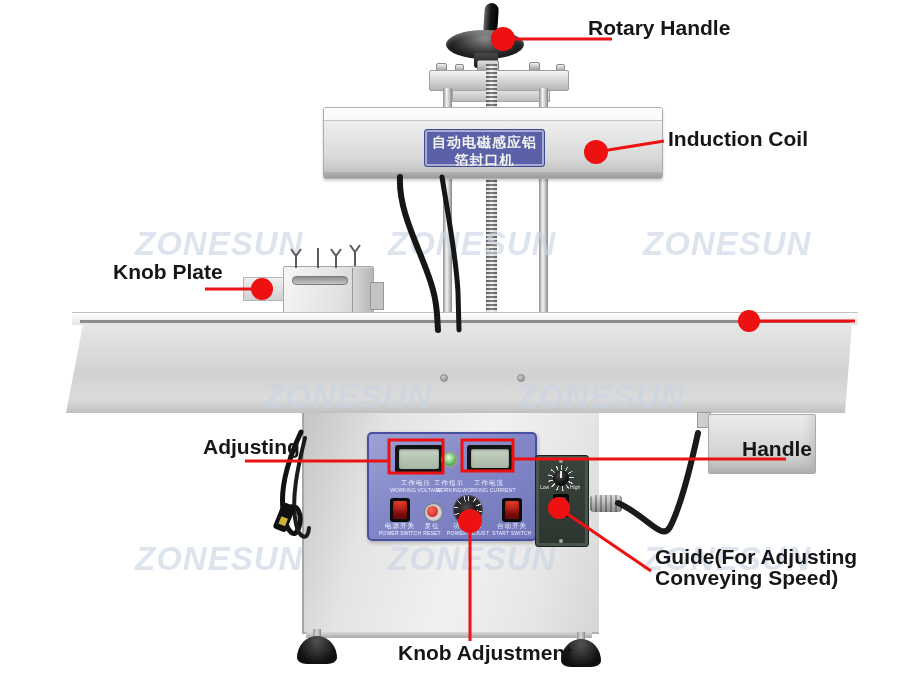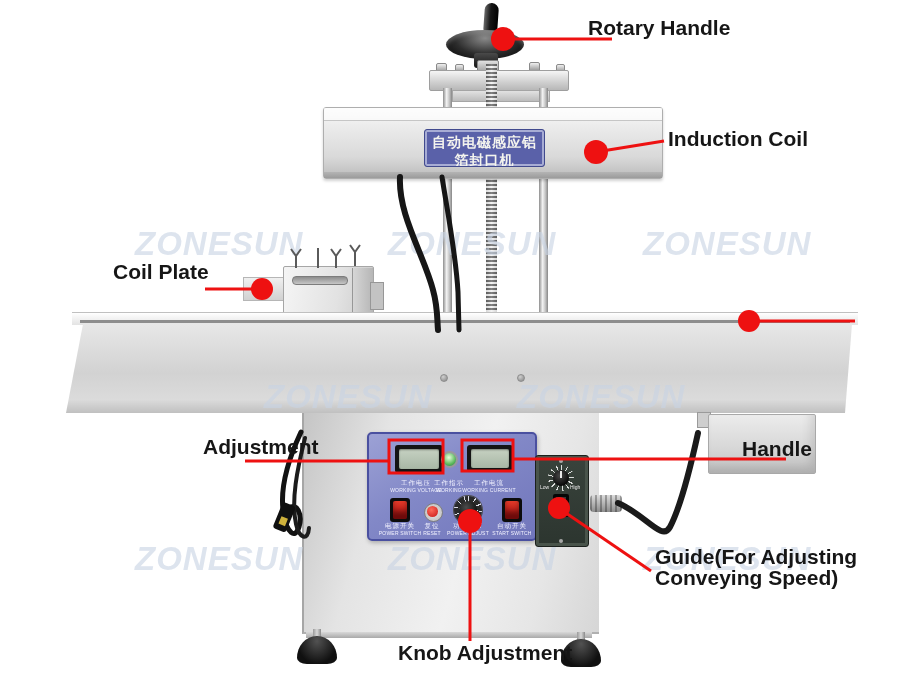--- a/index.html
+++ b/index.html
@@ -298,20 +298,20 @@
       <circle cx="596" cy="152" r="12"></circle>
       <circle cx="262" cy="289" r="11"></circle>
       <circle cx="749" cy="321" r="11"></circle>
       <circle cx="559" cy="508" r="11"></circle>
       <circle cx="470" cy="521" r="12"></circle>
     </g>
   </svg>
 
   <div class="callout" style="left:588px;top:17px;">Rotary Handle</div>
   <div class="callout" style="left:668px;top:128px;">Induction Coil</div>
-  <div class="callout" style="left:113px;top:261px;">Coil Plate</div>
-  <div class="callout" style="left:203px;top:436px;">Adjustment</div>
+  <div class="callout" style="left:113px;top:261px;">Knob Plate</div>
+  <div class="callout" style="left:203px;top:436px;">Adjusting</div>
   <div class="callout" style="left:742px;top:438px;">Handle</div>
   <div class="callout" style="left:655px;top:546px;">Guide(For Adjusting
 Conveying Speed)</div>
   <div class="callout" style="left:398px;top:642px;">Knob Adjustment</div>
 
 </div>
 
 </body></html>

